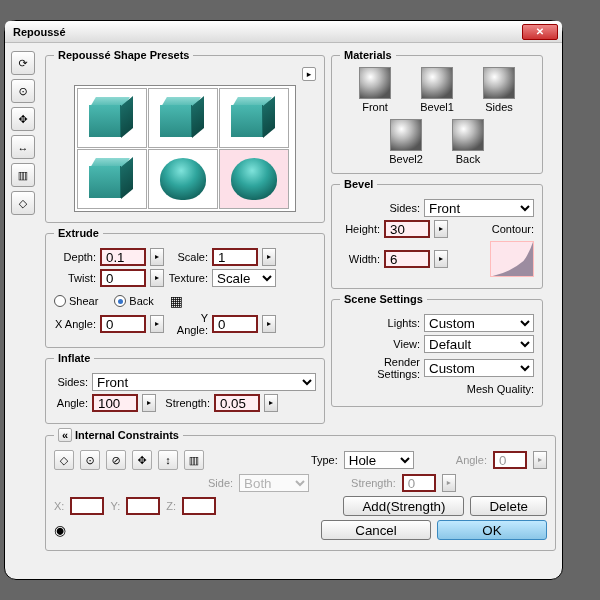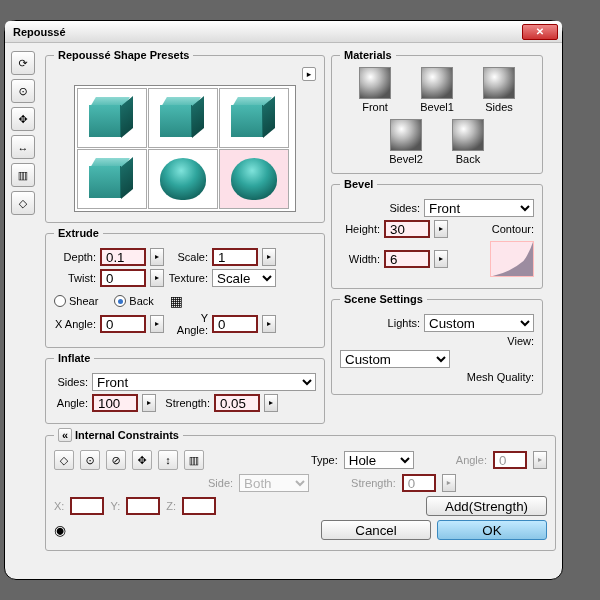--- a/index.html
+++ b/index.html
@@ -296,22 +296,24 @@
           </fieldset>
 
           <fieldset>
             <legend>Scene Settings</legend>
             <div class="row">
                 <span class="lbl" style="flex:1">Lights:</span>
                 <select class="sel2" style="width:110px"><option>Custom</option></select>
               </div>
             <div class="row">
                 <span class="lbl" style="flex:1">View:</span>
-              </div>
-            <div class="row">
+                <select class="sel2" style="width:110px"><option>Default</option></select>
+              </div>
+            <div class="row">
+                <span class="lbl" style="flex:1">Render Settings:</span>
                 <select class="sel2" style="width:110px"><option>Custom</option></select>
               </div>
             <div class="row">
                 <span class="lbl" style="flex:1">Mesh Quality:</span>
               </div>
           </fieldset>
         </div>
       </div>
 
       <fieldset>
@@ -345,20 +347,21 @@
         </div>
         <div class="icrow">
           <span class="lbl disabled">X:</span>
             <input class="inp white disabled" style="width: 34px;">
           <span class="lbl disabled">Y:</span>
             <input class="inp white disabled" style="width: 34px;">
           <span class="lbl disabled">Z:</span>
             <input class="inp white disabled" style="width: 34px;">
           <span style="flex:1"></span>
           <button class="btn">Add(Strength)</button>
+          <button class="btn">Delete</button>
         </div>
         <div class="icrow">
           <span style="font-size:14px;">◉</span>
           <span style="flex:1"></span>
           <button class="btn" style="width:110px">Cancel</button>
           <button class="btn ok" style="width:110px">OK</button>
         </div>
       </fieldset>
     </div>
   </div>

